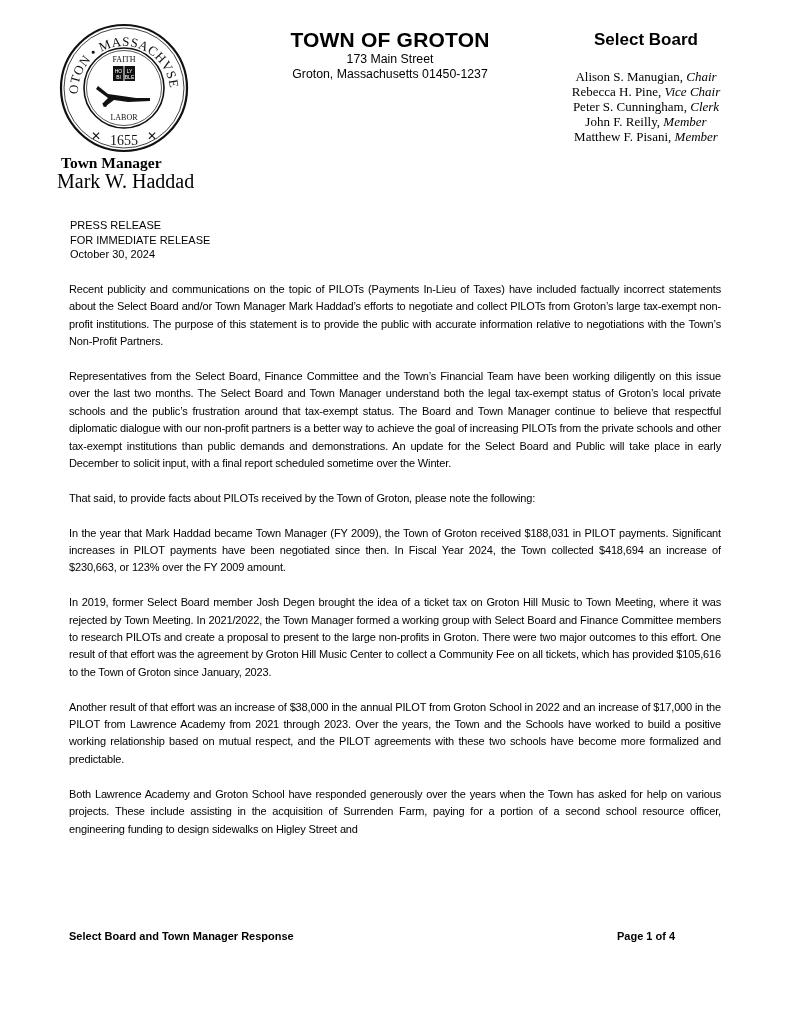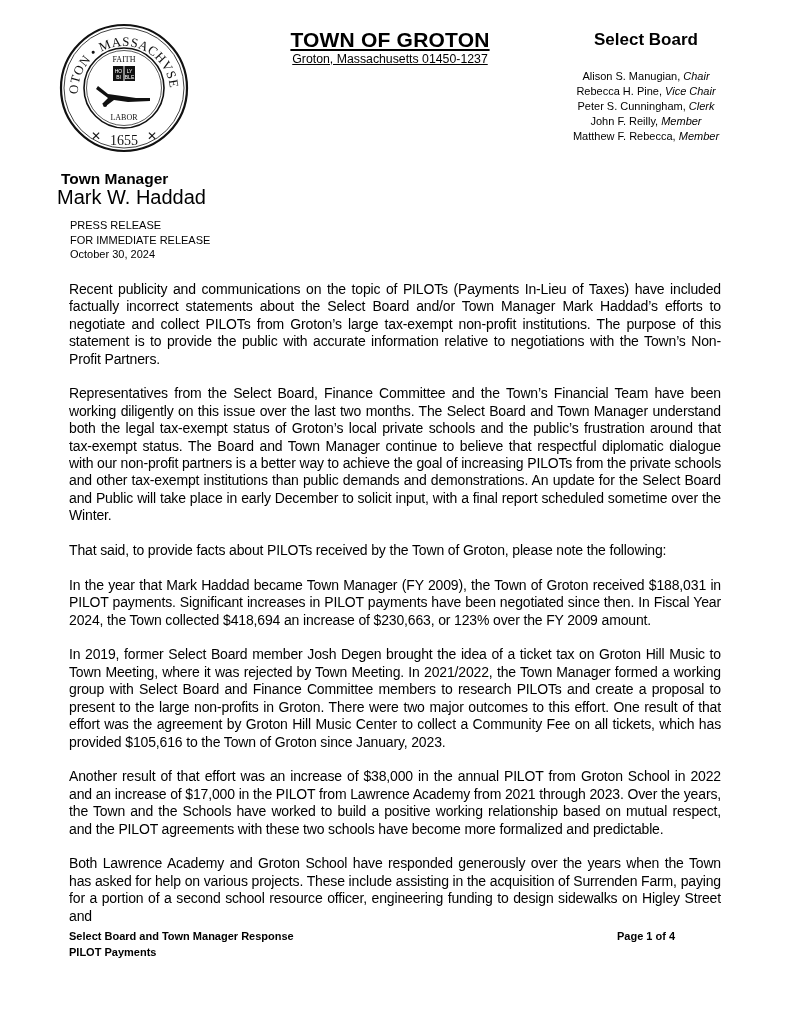--- a/index.html
+++ b/index.html
@@ -1,29 +1,29 @@
 <!DOCTYPE html>
 <html><head>
 <meta charset="utf-8">
 <style>
   html, body { margin: 0; padding: 0; background: #ffffff; }
   body { width: 791px; height: 1024px; position: relative; overflow: hidden; color: #000; }
   .seal { position: absolute; left: 58px; top: 22px; width: 132px; height: 132px; }
-  .center-head { position: absolute; left: 270px; top: 28px; width: 240px; text-align: center; font-family: "Liberation Sans", sans-serif; text-decoration: underline; }
+  .center-head { position: absolute; left: 270px; top: 28px; width: 240px; text-align: center; font-family: "Liberation Sans", sans-serif; }
   .town-title { font-size: 21px; font-weight: bold; line-height: 24px; letter-spacing: 0.2px; }
   .addr { font-size: 12.3px; line-height: 15px; }
   .board { position: absolute; left: 556px; top: 28px; width: 180px; text-align: center; font-family: "Liberation Sans", sans-serif; }
   .board-title { font-size: 17px; font-weight: bold; line-height: 24px; margin-bottom: 17px; }
-  .member { font-size: 11px; line-height: 15px; }
+  .member { font-size: 13px; line-height: 15px; font-family: Liberation Serif, serif; }
   .member i { font-style: italic; }
-  .tm { position: absolute; left: 57px; top: 170px; font-family: Liberation Sans, sans-serif; }
+  .tm { position: absolute; left: 57px; top: 154px; font-family: Liberation Serif, serif; }
   .tm-title { font-size: 15.5px; font-weight: bold; line-height: 18px; padding-left: 4px; }
   .tm-name { font-size: 20px; line-height: 18px; }
   .press { position: absolute; left: 70px; top: 218px; font-family: "Liberation Sans", sans-serif; font-weight: normal; font-size: 11px; line-height: 14.5px; }
-  .body { position: absolute; left: 69px; top: 281px; width: 652px; font-family: "Liberation Sans", sans-serif; font-size: 14px; line-height: 17.4px; text-align: justify; letter-spacing: -0.15px; }
+  .body { position: absolute; left: 69px; top: 281px; width: 652px; font-family: "Liberation Sans", sans-serif; font-size: 11px; line-height: 17.4px; text-align: justify; letter-spacing: -0.15px; }
   .body p { margin: 0 0 17.4px 0; }
   .body p.last { margin-bottom: 0; }
   .footer { position: absolute; left: 69px; top: 929px; width: 660px; font-family: "Liberation Sans", sans-serif; font-weight: bold; font-size: 11px; line-height: 15.5px; }
   .footer .page { position: absolute; left: 548px; top: 0; }
 </style>
 </head>
 <body>
 
 <div class="seal">
   <svg width="132" height="132" viewBox="0 0 132 132">
@@ -50,30 +50,31 @@
     </g>
     <text x="66" y="98" text-anchor="middle" font-family="Liberation Serif, serif" font-size="8" fill="#111">LABOR</text>
     <text x="66" y="123" text-anchor="middle" font-family="Liberation Serif, serif" font-size="14" fill="#111">1655</text>
     <text x="38" y="118" text-anchor="middle" font-family="Liberation Serif, serif" font-size="12" fill="#111">✕</text>
     <text x="94" y="118" text-anchor="middle" font-family="Liberation Serif, serif" font-size="12" fill="#111">✕</text>
   </svg>
 </div>
 
 <div class="center-head">
   <div class="town-title">TOWN OF GROTON</div>
+  <div class="addr">173 Main Street</div>
   <div class="addr">Groton, Massachusetts 01450-1237</div>
 </div>
 
 <div class="board">
   <div class="board-title">Select Board</div>
   <div class="member"><span>Alison S. Manugian, </span><i>Chair</i></div>
   <div class="member"><span>Rebecca H. Pine, </span><i>Vice Chair</i></div>
   <div class="member"><span>Peter S. Cunningham, </span><i>Clerk</i></div>
   <div class="member"><span>John F. Reilly, </span><i>Member</i></div>
-  <div class="member"><span>Matthew F. Rebecca, </span><i>Member</i></div>
+  <div class="member"><span>Matthew F. Pisani, </span><i>Member</i></div>
 </div>
 
 <div class="tm">
   <div class="tm-title">Town Manager</div>
   <div class="tm-name">Mark W. Haddad</div>
 </div>
 
 <div class="press">
   <div>PRESS RELEASE</div>
   <div>FOR IMMEDIATE RELEASE</div>
@@ -85,15 +86,14 @@
   <p>Representatives from the Select Board, Finance Committee and the Town’s Financial Team have been working diligently on this issue over the last two months.  The Select Board and Town Manager understand both the legal tax-exempt status of Groton’s local private schools and the public’s frustration around that tax-exempt status.  The Board and Town Manager continue to believe that respectful diplomatic dialogue with our non-profit partners is a better way to achieve the goal of increasing PILOTs from the private schools and other tax-exempt institutions than public demands and demonstrations.  An update for the Select Board and Public will take place in early December to solicit input, with a final report scheduled sometime over the Winter.</p>
   <p>That said, to provide facts about PILOTs received by the Town of Groton, please note the following:</p>
   <p>In the year that Mark Haddad became Town Manager (FY 2009), the Town of Groton received $188,031 in PILOT payments.  Significant increases in PILOT payments have been negotiated since then. In Fiscal Year 2024, the Town collected $418,694 an increase of $230,663, or 123% over the FY 2009 amount.</p>
   <p>In 2019, former Select Board member Josh Degen brought the idea of a ticket tax on Groton Hill Music to Town Meeting, where it was rejected by Town Meeting.  In 2021/2022, the Town Manager formed a working group with Select Board and Finance Committee members to research PILOTs and create a proposal to present to the large non-profits in Groton.  There were two major outcomes to this effort.  One result of that effort was the agreement by Groton Hill Music Center to collect a Community Fee on all tickets, which has provided $105,616 to the Town of Groton since January, 2023.</p>
   <p>Another result of that effort was an increase of $38,000 in the annual PILOT from Groton School in 2022 and an increase of $17,000 in the PILOT from Lawrence Academy from 2021 through 2023.  Over the years, the Town and the Schools have worked to build a positive working relationship based on mutual respect, and the PILOT agreements with these two schools have become more formalized and predictable.</p>
   <p class="last">Both Lawrence Academy and Groton School have responded generously over the years when the Town has asked for help on various projects. These include assisting in the acquisition of Surrenden Farm, paying for a portion of a second school resource officer, engineering funding to design sidewalks on Higley Street and</p>
 </div>
 
 <div class="footer">
   <div>Select Board and Town Manager Response</div>
-  <div>PILOT Payments</div>
   <div class="page">Page 1 of 4</div>
 </div>
 
 </body></html>

